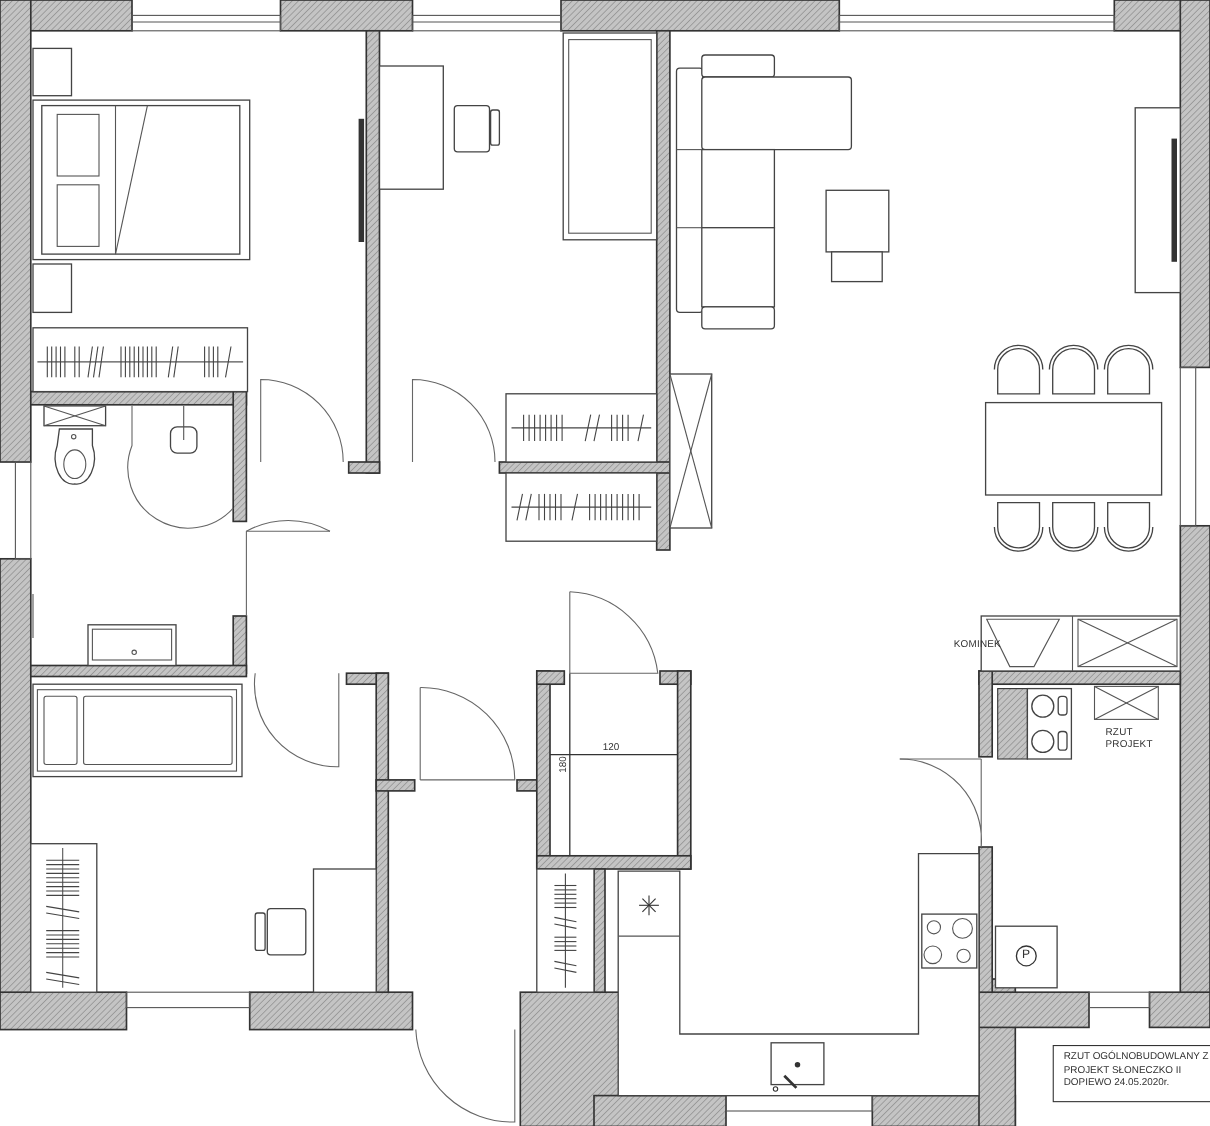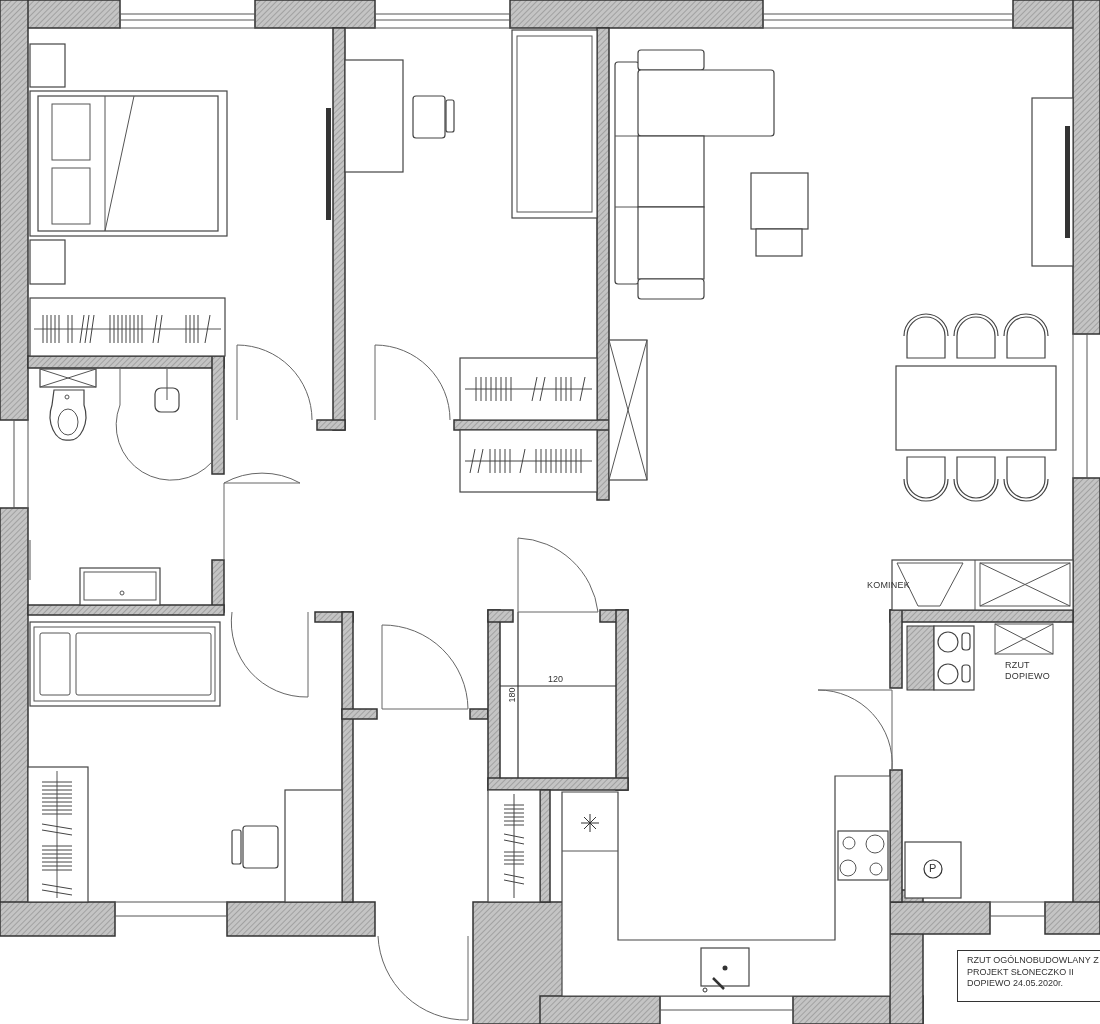--- a/index.html
+++ b/index.html
@@ -362,21 +362,21 @@
     <path class="door" d="M378 936 A88 88 0 0 0 468 1020 L468 936"></path>
     <path class="door" d="M518 538 A84 84 0 0 1 598 612 L518 612"></path>
     <line class="door" x1="518" y1="538" x2="518" y2="612"></line>
     <path class="door" d="M818 690 A74 74 0 0 1 892 770 L892 690"></path>
     <line class="door" x1="818" y1="690" x2="892" y2="690"></line>
   </g>
 </svg>
 
 <div class="lbl" style="left:842px;top:580px;margin-left:25px;">KOMINEK</div>
 <div class="lbl" style="left:1005px;top:660px;">RZUT</div>
-<div class="lbl" style="left:1005px;top:671px;">DOPIEWO</div>
+<div class="lbl" style="left:1005px;top:671px;">PROJEKT</div>
 <div class="lbl" style="left:929px;top:863px;font-size:11px;">P</div>
 <div class="dim" style="left:548px;top:674px;">120</div>
 <div class="dim" style="left:504px;top:690px;transform:rotate(-90deg);">180</div>
 
 <div class="title-box">
   <div>RZUT OGÓLNOBUDOWLANY Z</div>
   <div>PROJEKT SŁONECZKO II</div>
   <div>DOPIEWO 24.05.2020r.</div>
 </div>
 </div>

